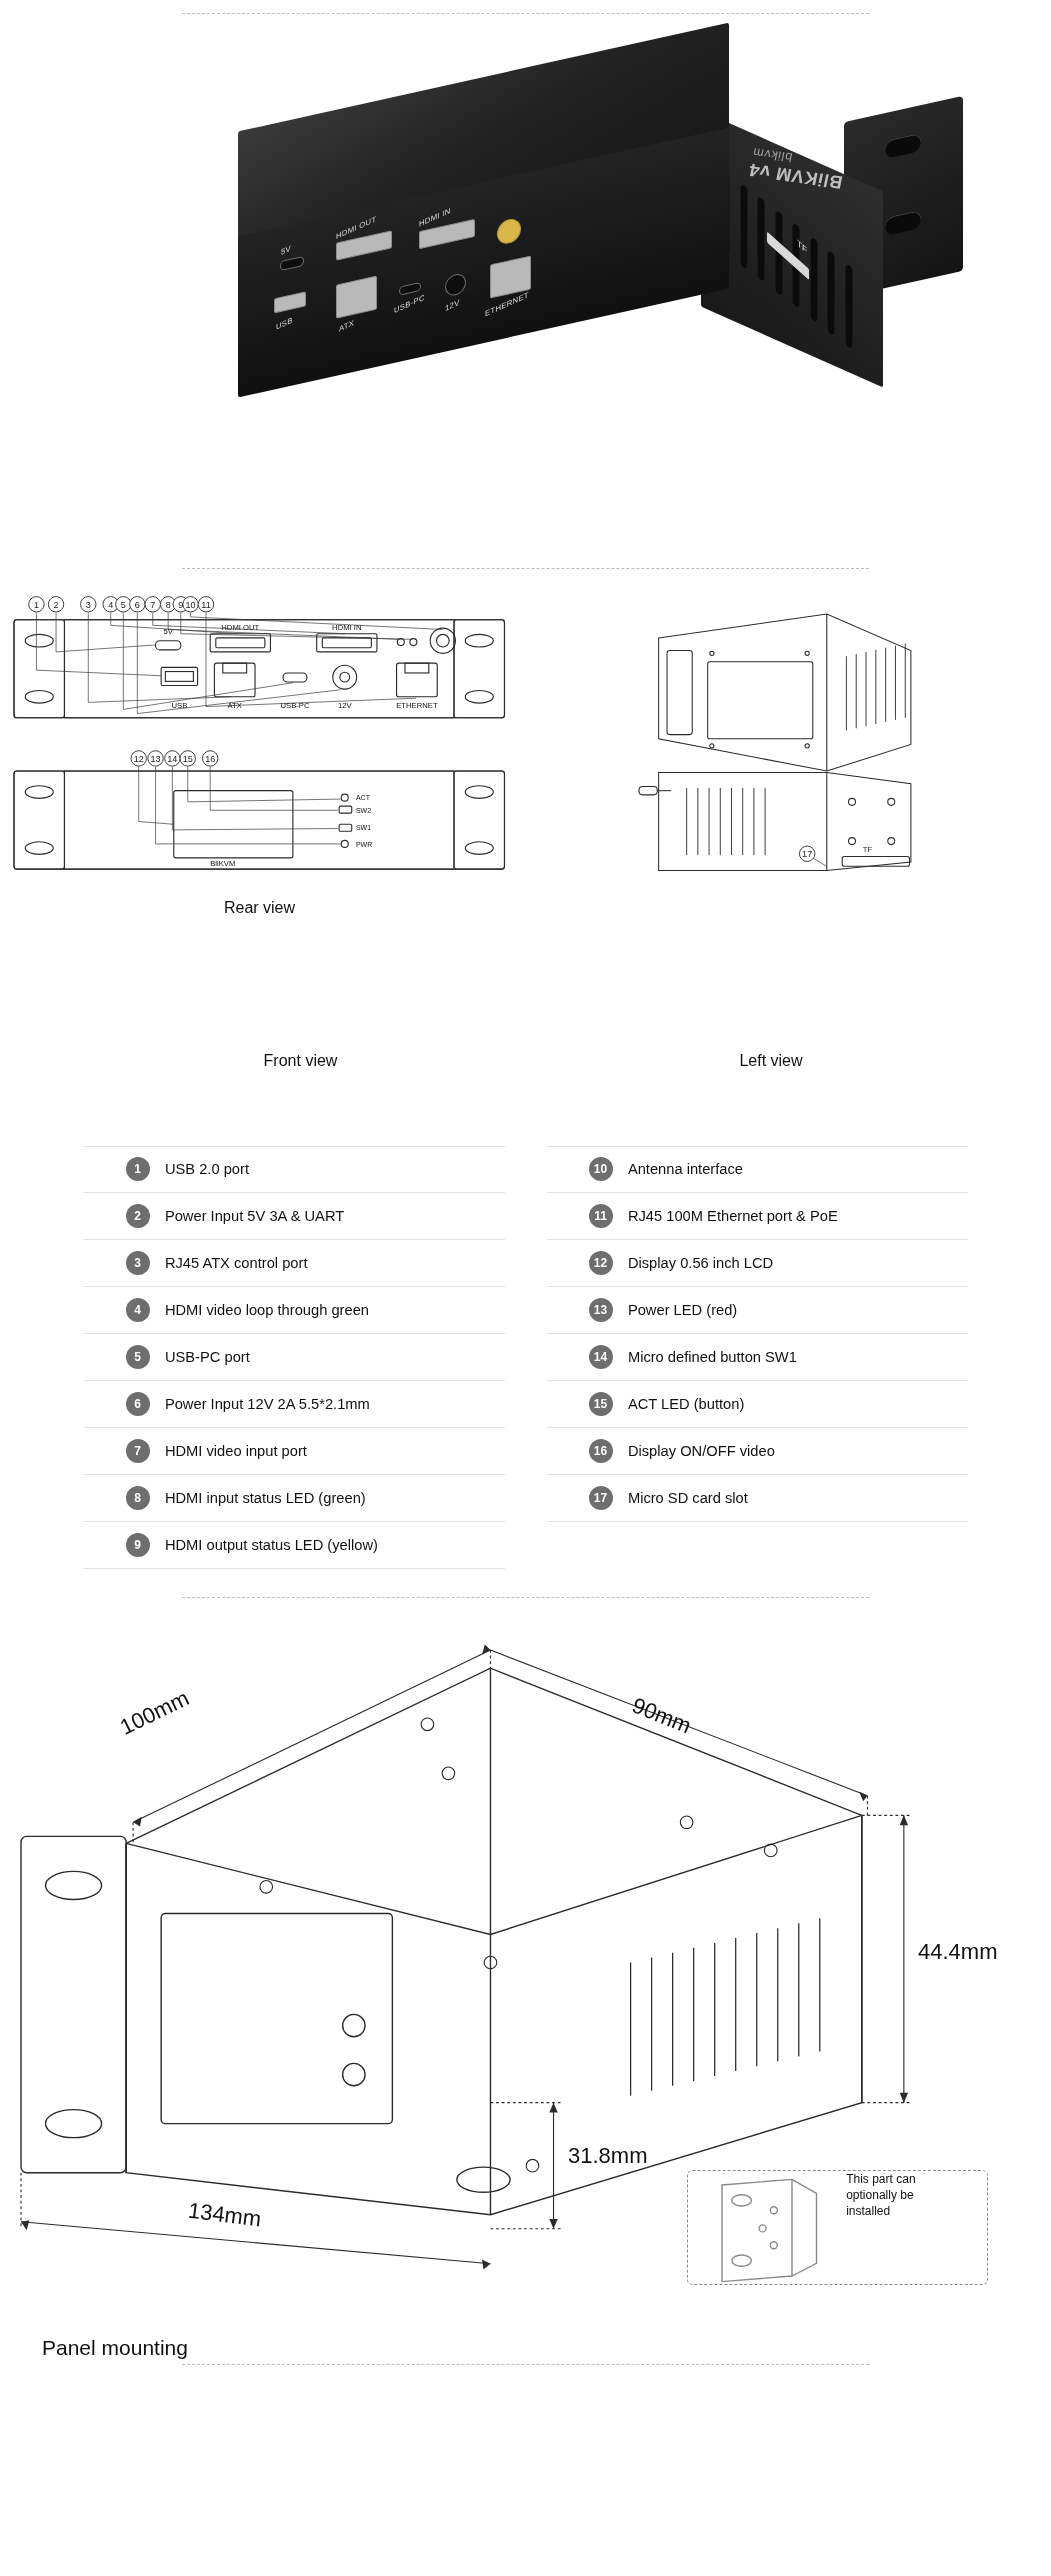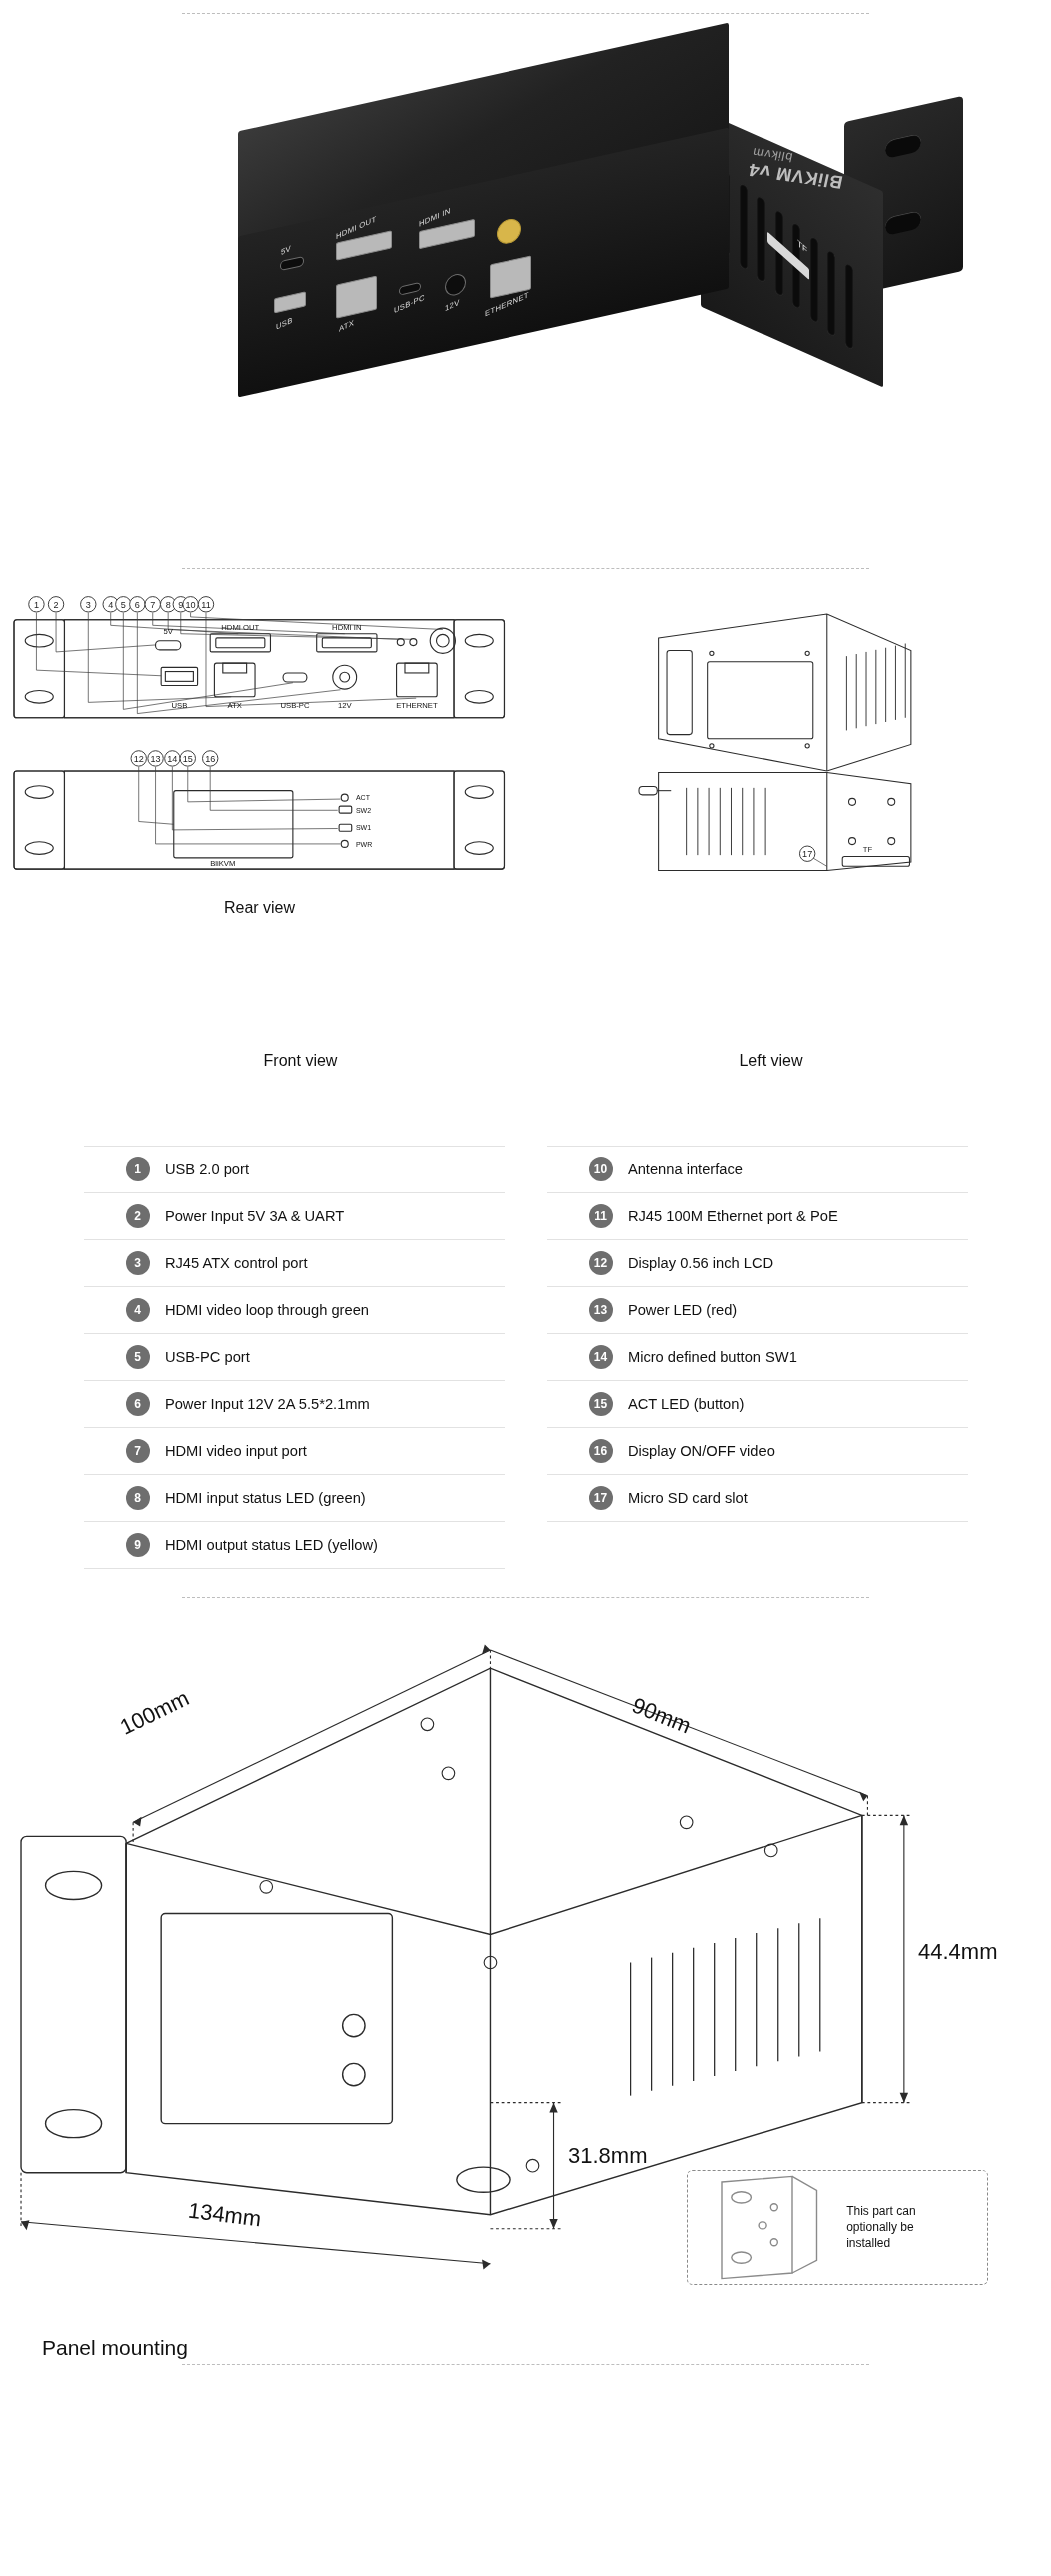--- a/index.html
+++ b/index.html
@@ -136,21 +136,21 @@
     width:1051px; height: 757px; position:relative;
     padding-top: 14px;
   }
   .dim-label {
     position:absolute; font-size:22px; color:#111; white-space:nowrap;
   }
   .note-box {
     position:absolute; right:63px; bottom:70px;
     width: 301px; height: 115px;
     border: 1.4px dashed #8a8a8a; border-radius:5.6px;
-    display:flex; align-items:center; gap:12.6px; padding: 0 12.6px;
+    display:flex; gap:12.6px; padding: 0 12.6px;
     background:#fff;
   }
   .note-text { font-size:12px; line-height:1.35; color:#111; width:105px;}
   .bottom-title {
     position:absolute; left:42px; bottom:-5.6px;
     font-size:21px; color:#111;
   }
   .footer-sep { margin-top: 9.8px; }
 </style>
 </head>

